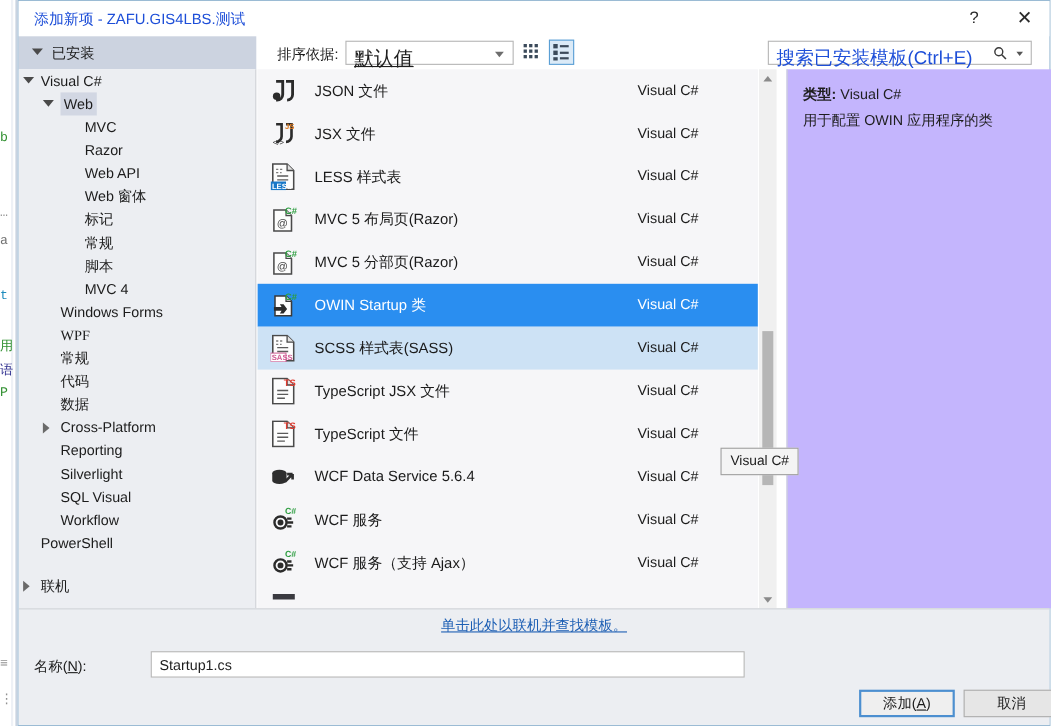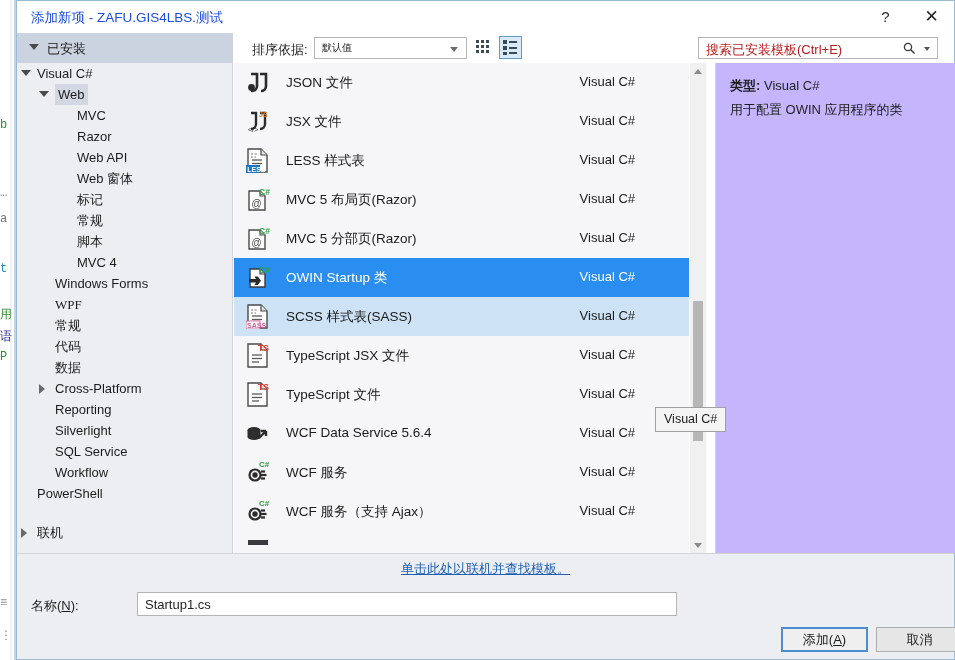--- a/index.html
+++ b/index.html
@@ -29,29 +29,29 @@
 
   
   #toolbar{position:absolute;left:0;top:32px;width:937px;height:30px;}
   #installed-hdr{position:absolute;left:0;top:0;width:216px;height:30px;background:#ccd3e0;}
   #installed-hdr .tri{position:absolute;left:12px;top:11px;width:0;height:0;
         border-left:5px solid transparent;border-right:5px solid transparent;border-top:6px solid #4a4a4a;}
   #installed-hdr .lbl{position:absolute;left:30px;top:7px;font-size:13px;color:#1c1c1c;}
   #sort-label{position:absolute;left:235px;top:8px;font-size:13px;color:#1c1c1c;}
   #sort-select{position:absolute;left:297px;top:4px;width:153px;height:22px;
         background:#fff;border:1px solid #b5b5b5;box-sizing:border-box;}
-  #sort-select .val{position:absolute;left:7px;top:3px;font-size:10px;}
+  #sort-select .val{position:absolute;left:7px;top:3px;font-size:18px;text-decoration:underline;}
   #sort-select .arr{position:absolute;right:8px;top:9px;width:0;height:0;
         border-left:4px solid transparent;border-right:4px solid transparent;border-top:5px solid #6d6d6d;}
   .viewbtn{position:absolute;top:3px;width:23px;height:23px;box-sizing:border-box;}
   #view-tiles{left:456px;}
   #view-list{left:482px;border:1px solid #5a9fd4;background:#dbeaf7;}
   #search-box{position:absolute;left:681px;top:4px;width:240px;height:22px;background:#fff;
         border:1px solid #b5b5b5;box-sizing:border-box;}
-  #search-box .ph{position:absolute;left:7px;top:3px;font-size:13px;color:#b91c1c;}
+  #search-box .ph{position:absolute;left:7px;top:3px;font-size:17px;color:#1d4ed8;}
   #search-box .mag{position:absolute;right:21px;top:3px;font-size:13px;color:#3a3a3a;}
   #search-box .arr{position:absolute;right:7px;top:9px;width:0;height:0;
         border-left:3.5px solid transparent;border-right:3.5px solid transparent;border-top:4.5px solid #555;}
 
   
   #panes{position:absolute;left:0;top:62px;width:937px;height:490px;}
   #sidebar{position:absolute;left:0;top:0;width:216px;height:490px;background:#eceef2;
            border-right:1px solid #d0d3d8;box-sizing:border-box;overflow:hidden;}
   .tree-row{height:21px;line-height:21px;font-size:13px;color:#1c1c1c;white-space:nowrap;position:relative;cursor:default;}
   .tree-row .tri{position:absolute;top:7px;width:0;height:0;}
@@ -235,21 +235,21 @@
           <span class="tri tri-closed" style="left: 22px; top: 6px;"></span>
           <span class="txt" style="left: 38px;">Cross-Platform</span>
         </div>
         <div class="tree-row">
           <span class="txt" style="left: 38px;">Reporting</span>
         </div>
         <div class="tree-row">
           <span class="txt" style="left: 38px;">Silverlight</span>
         </div>
         <div class="tree-row">
-          <span class="txt" style="left: 38px;">SQL Service</span>
+          <span class="txt" style="left: 38px;">SQL Visual</span>
         </div>
         <div class="tree-row">
           <span class="txt" style="left: 38px;">Workflow</span>
         </div>
         <div class="tree-row">
           <span class="txt" style="left: 20px;">PowerShell</span>
         </div>
         <div style="height: 18px;"></div>
         <div class="tree-row">
           <span class="tri tri-closed" style="left: 4px; top: 6px;"></span>

